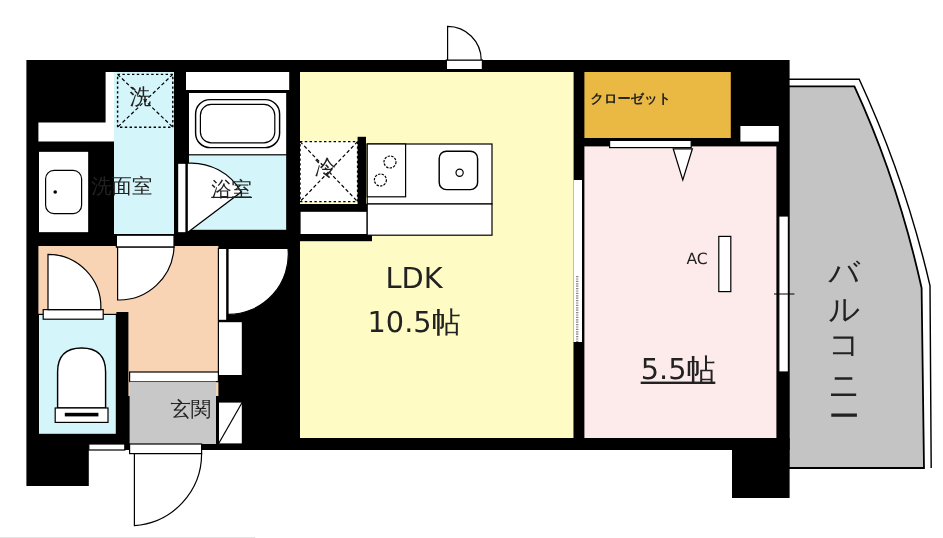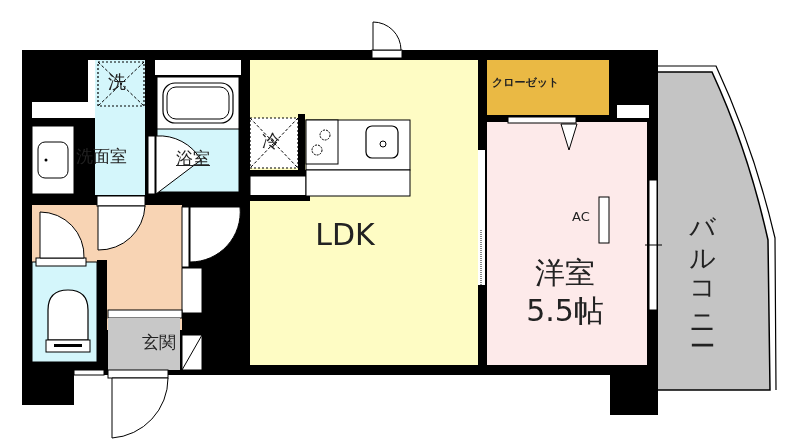--- a/index.html
+++ b/index.html
@@ -1,19 +1,19 @@
 <!DOCTYPE html>
 <html><head>
 <meta charset="utf-8">
 <style>
   html, body { margin: 0; padding: 0; background: #ffffff; }
   #plan { position: relative; width: 786px; height: 448px; overflow: hidden; background:#fff; }
   svg { position: absolute; left: 0; top: 0; }
   .lbl { position: absolute; font-family: "DejaVu Sans", sans-serif; color: #222; white-space: nowrap; line-height: 1; }
-  .room-big { font-size: 30px; text-align: center; }
+  .room-big { font-size: 24px; text-align: center; }
   .room-sm { font-size: 17px; }
   .vert { writing-mode: vertical-rl; font-size: 26px; letter-spacing: 4px; }
 </style>
 </head>
 <body>
 
 <div id="plan">
   <svg width="786" height="448" viewBox="0 0 786 448" xmlns="http://www.w3.org/2000/svg">
 
     <g>
@@ -108,18 +108,18 @@
     <rect x="610" y="365" width="48" height="50" fill="#000"></rect>
     <rect x="202" y="365" width="408" height="8" fill="#000"></rect>
   </svg>
 
   <div class="lbl room-sm" style="left:108px;top:73px;font-size:18px;">洗</div>
   <div class="lbl room-sm" style="left:76px;top:148px;">洗面室</div>
   <div class="lbl room-sm" style="left:176px;top:150px;text-decoration:underline;">浴室</div>
   <div class="lbl room-sm" style="left:262px;top:132px;font-size:18px;">冷</div>
   <div class="lbl" style="left:492px;top:77px;font-size:11px;font-weight:bold;">クローゼット</div>
   <div class="lbl room-big" style="left:290px;top:220px;width:110px;">LDK</div>
+  <div class="lbl room-big" style="left:280px;top:257px;width:130px;">10.5帖</div>
   <div class="lbl" style="left:572px;top:210px;font-size:13px;">AC</div>
-  <div class="lbl room-big" style="left:510px;top:258px;width:110px;">洋室</div>
-  <div class="lbl room-big" style="left:505px;top:296px;width:120px;">5.5帖</div>
+  <div class="lbl room-big" style="left:505px;top:296px;width:120px;text-decoration:underline;">5.5帖</div>
   <div class="lbl room-sm" style="left:142px;top:334px;">玄関</div>
   <div class="lbl vert" style="left:690px;top:198px;">バルコニー</div>
 </div>
 
 </body></html>

